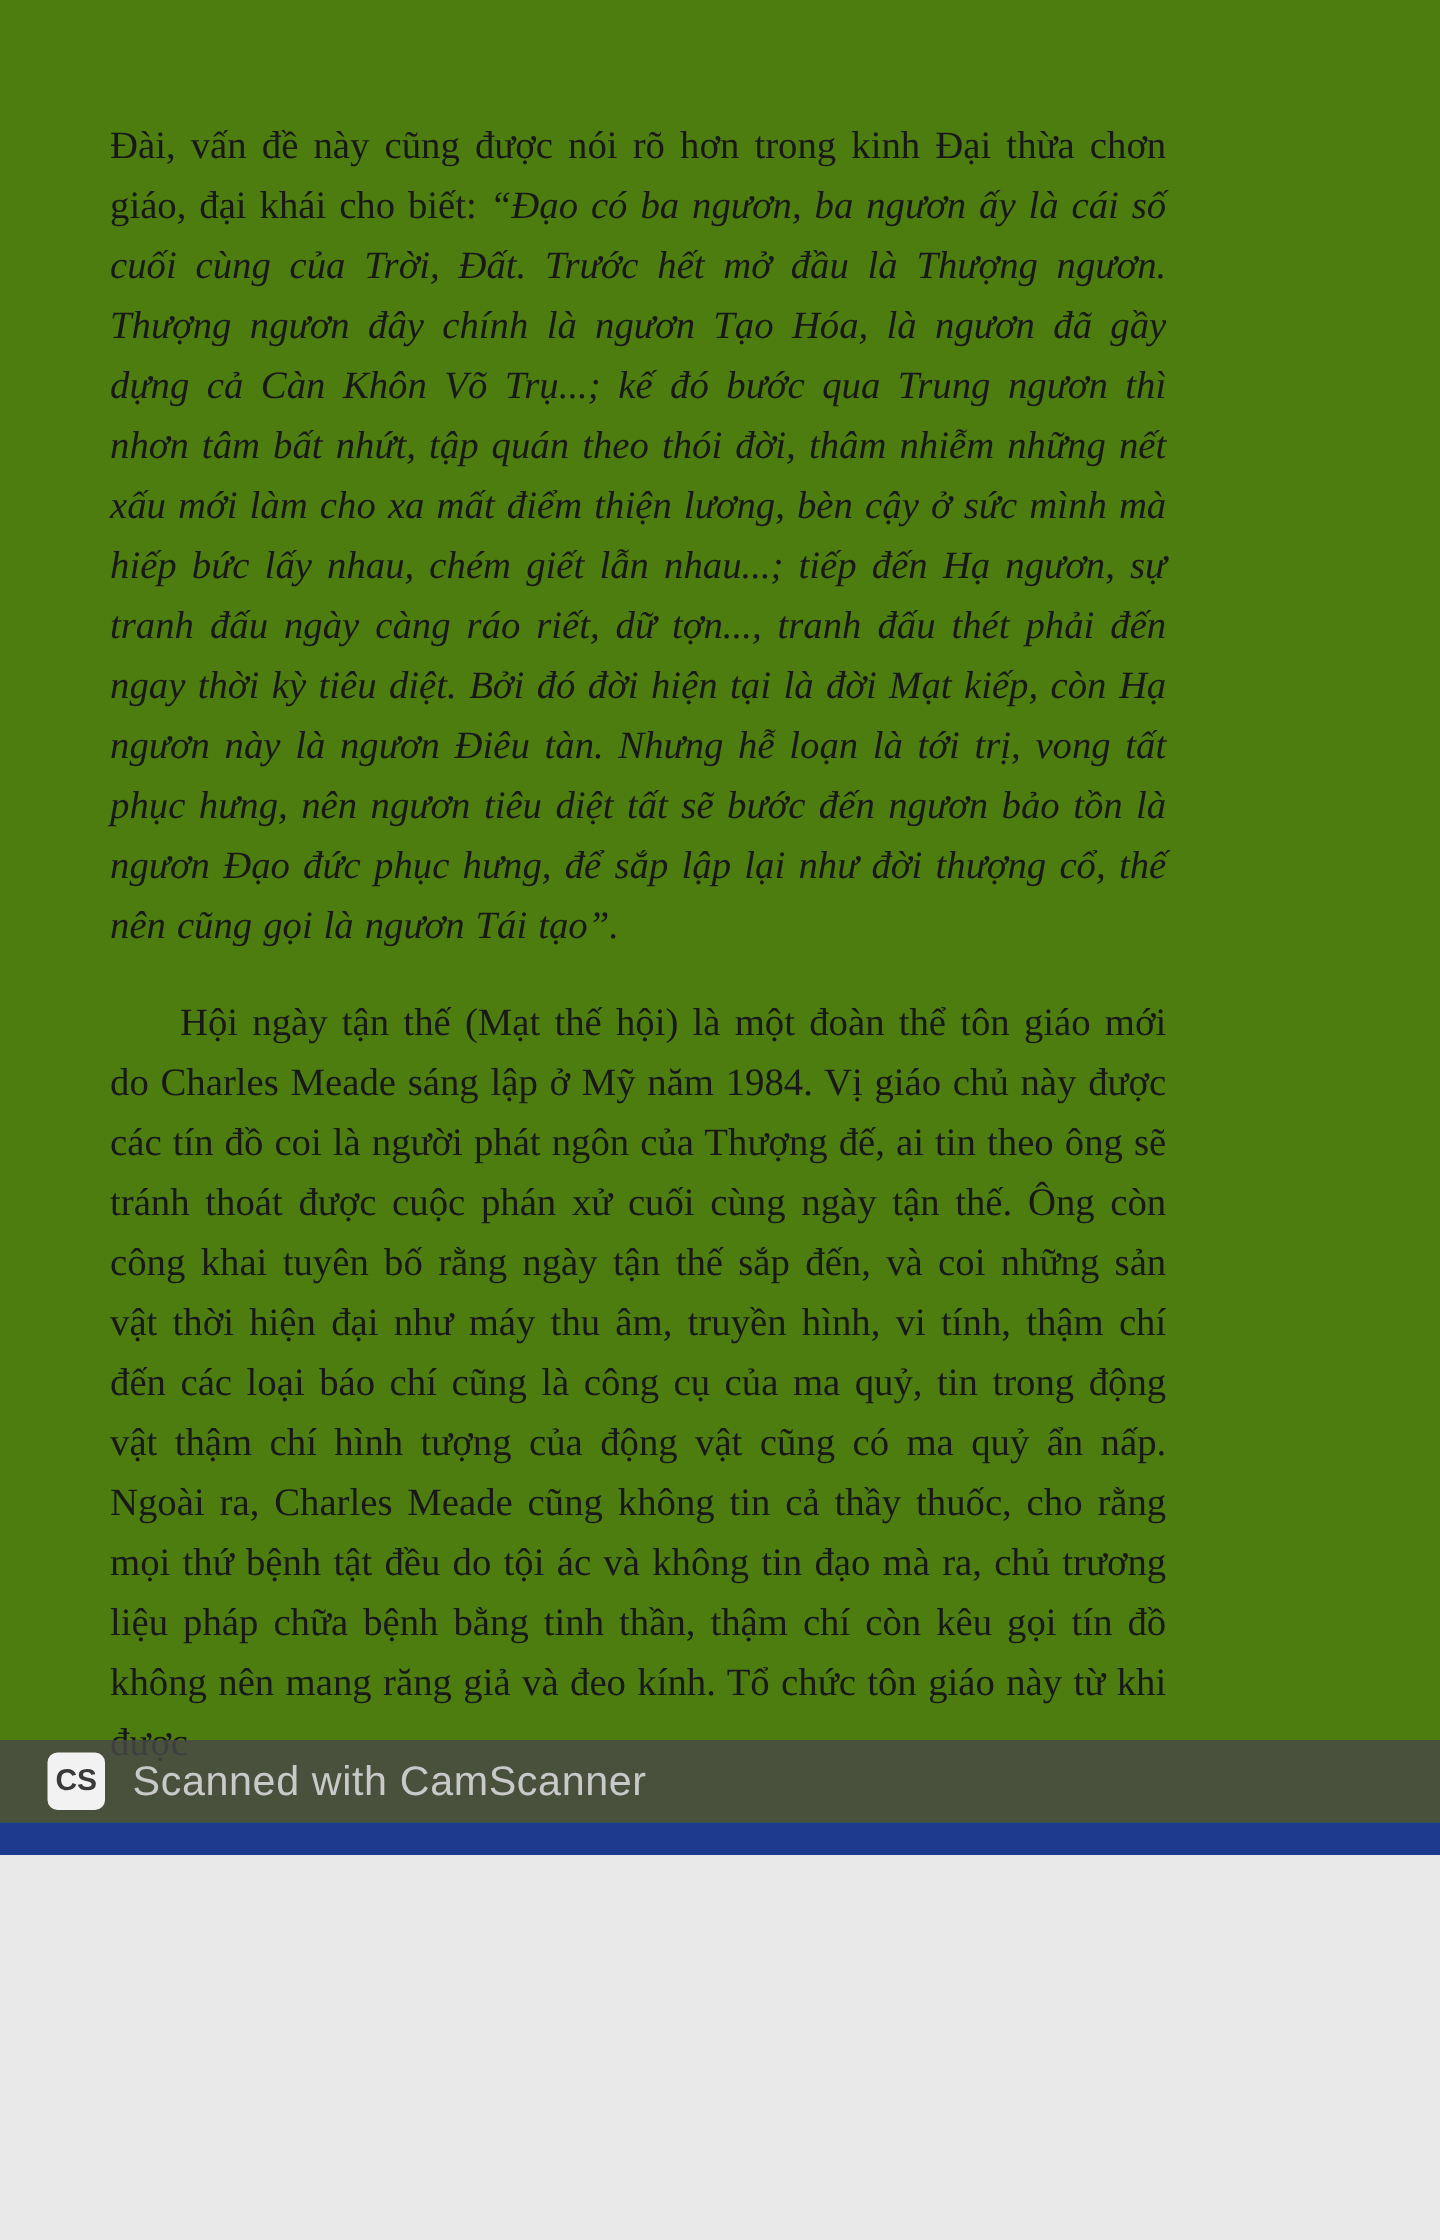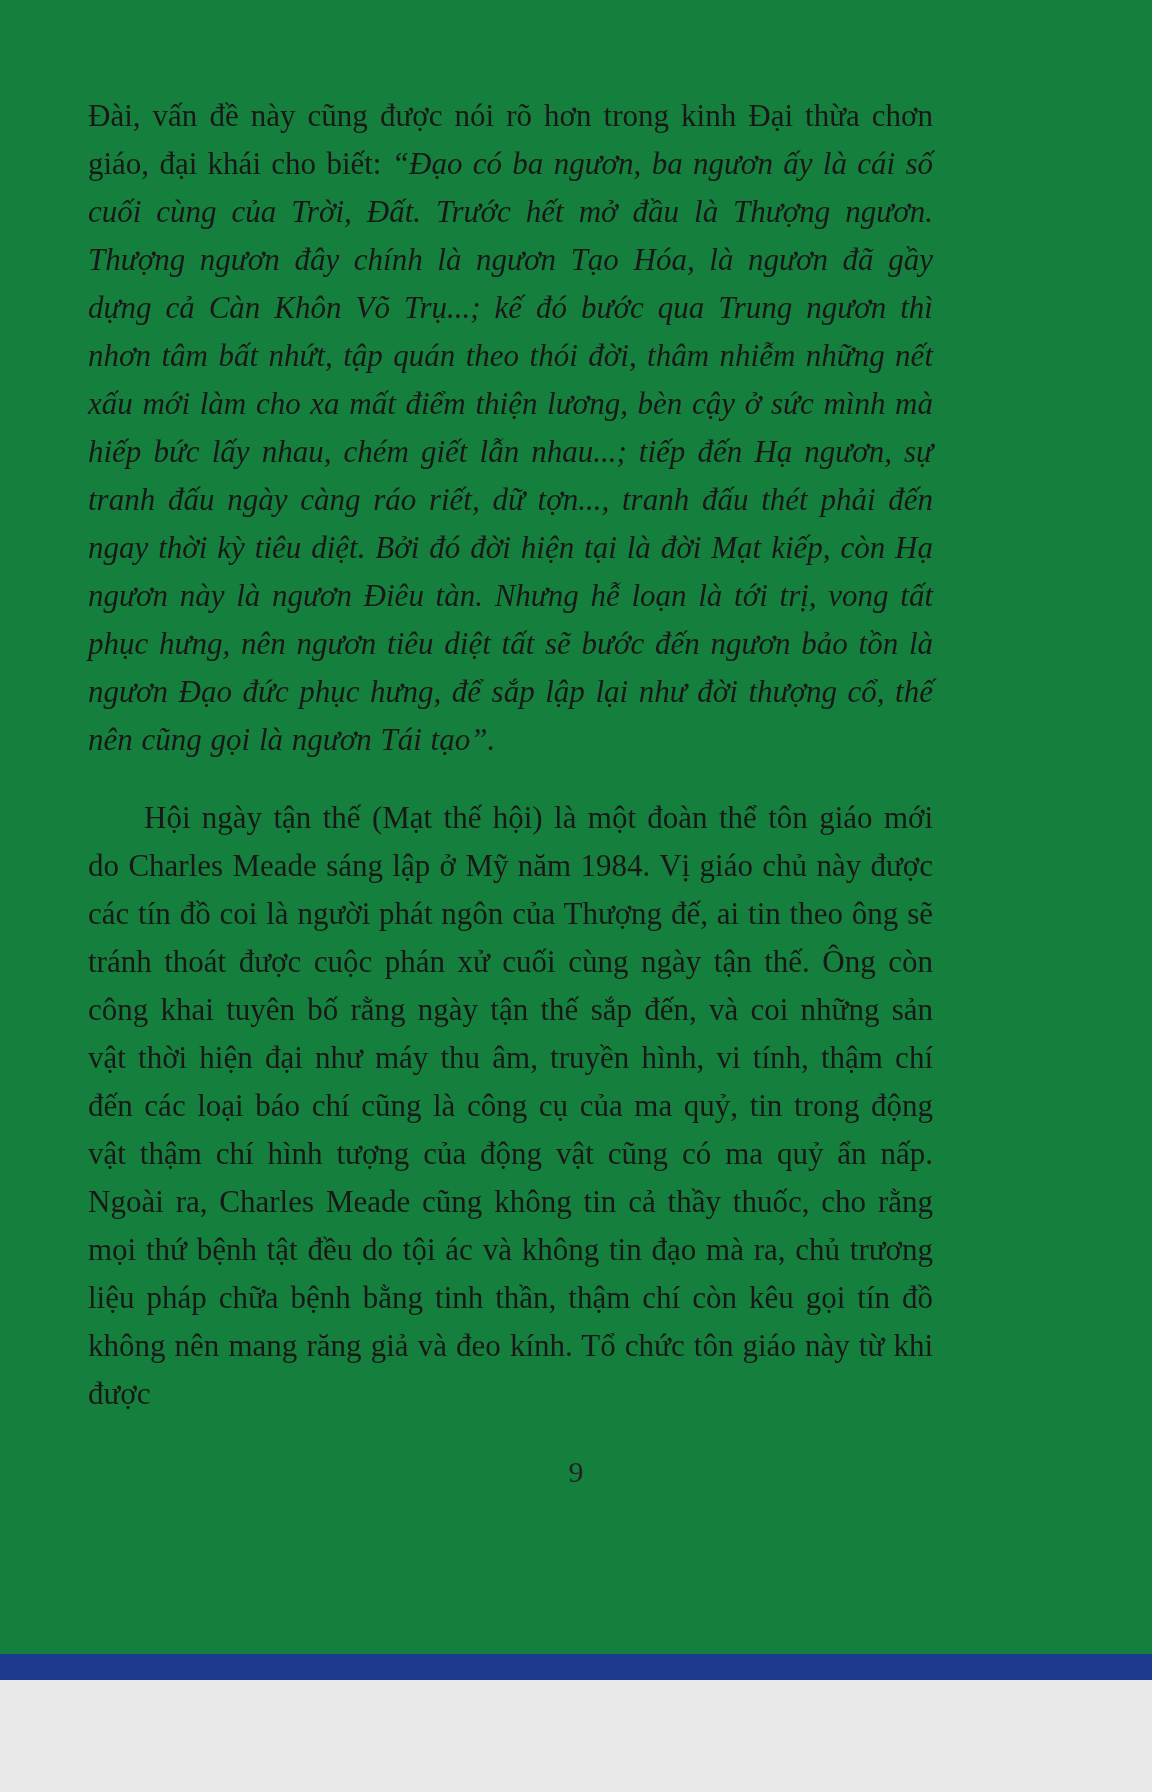--- a/index.html
+++ b/index.html
@@ -3,23 +3,23 @@
 <meta charset="utf-8">
 <style>
   html, body {
     margin: 0;
     padding: 0;
     background: #e9e9e9;
   }
   .page {
     position: relative;
     width: 1152px;
-    height: 1680px;
+    height: 1484px;
     margin: 0 auto;
-    background: #15803d;
+    background: #4d7c0f;
     overflow: hidden;
     font-family: "Liberation Serif", serif;
     color: #181818;
   }
   .text-block {
     position: absolute;
     left: 88px;
     top: 92px;
     width: 845px;
   }
@@ -96,16 +96,20 @@
 <div class="page">
 
   <div class="text-block">
     <p class="para"><span>Đài, vấn đề này cũng được nói rõ hơn trong kinh Đại thừa chơn giáo, đại khái cho biết: </span><span class="quote">“Đạo có ba ngươn, ba ngươn ấy là cái số cuối cùng của Trời, Đất. Trước hết mở đầu là Thượng ngươn. Thượng ngươn đây chính là ngươn Tạo Hóa, là ngươn đã gầy dựng cả Càn Khôn Võ Trụ...; kế đó bước qua Trung ngươn thì nhơn tâm bất nhứt, tập quán theo thói đời, thâm nhiễm những nết xấu mới làm cho xa mất điểm thiện lương, bèn cậy ở sức mình mà hiếp bức lấy nhau, chém giết lẫn nhau...; tiếp đến Hạ ngươn, sự tranh đấu ngày càng ráo riết, dữ tợn..., tranh đấu thét phải đến ngay thời kỳ tiêu diệt. Bởi đó đời hiện tại là đời Mạt kiếp, còn Hạ ngươn này là ngươn Điêu tàn. Nhưng hễ loạn là tới trị, vong tất phục hưng, nên ngươn tiêu diệt tất sẽ bước đến ngươn bảo tồn là ngươn Đạo đức phục hưng, để sắp lập lại như đời thượng cổ, thế nên cũng gọi là ngươn Tái tạo”.</span></p>
 
     <p class="para indented">Hội ngày tận thế (Mạt thế hội) là một đoàn thể tôn giáo mới do Charles Meade sáng lập ở Mỹ năm 1984. Vị giáo chủ này được các tín đồ coi là người phát ngôn của Thượng đế, ai tin theo ông sẽ tránh thoát được cuộc phán xử cuối cùng ngày tận thế. Ông còn công khai tuyên bố rằng ngày tận thế sắp đến, và coi những sản vật thời hiện đại như máy thu âm, truyền hình, vi tính, thậm chí đến các loại báo chí cũng là công cụ của ma quỷ, tin trong động vật thậm chí hình tượng của động vật cũng có ma quỷ ẩn nấp. Ngoài ra, Charles Meade cũng không tin cả thầy thuốc, cho rằng mọi thứ bệnh tật đều do tội ác và không tin đạo mà ra, chủ trương liệu pháp chữa bệnh bằng tinh thần, thậm chí còn kêu gọi tín đồ không nên mang răng giả và đeo kính. Tổ chức tôn giáo này từ khi được</p>
   </div>
 
   <div class="page-number">9</div>
 
+  <div class="scan-bar">
+    <div class="cs-logo">CS</div>
+    <div class="scan-text">Scanned with CamScanner</div>
+  </div>
 
   <div class="bottom-strip"></div>
 
 </div>
 
 </body></html>

